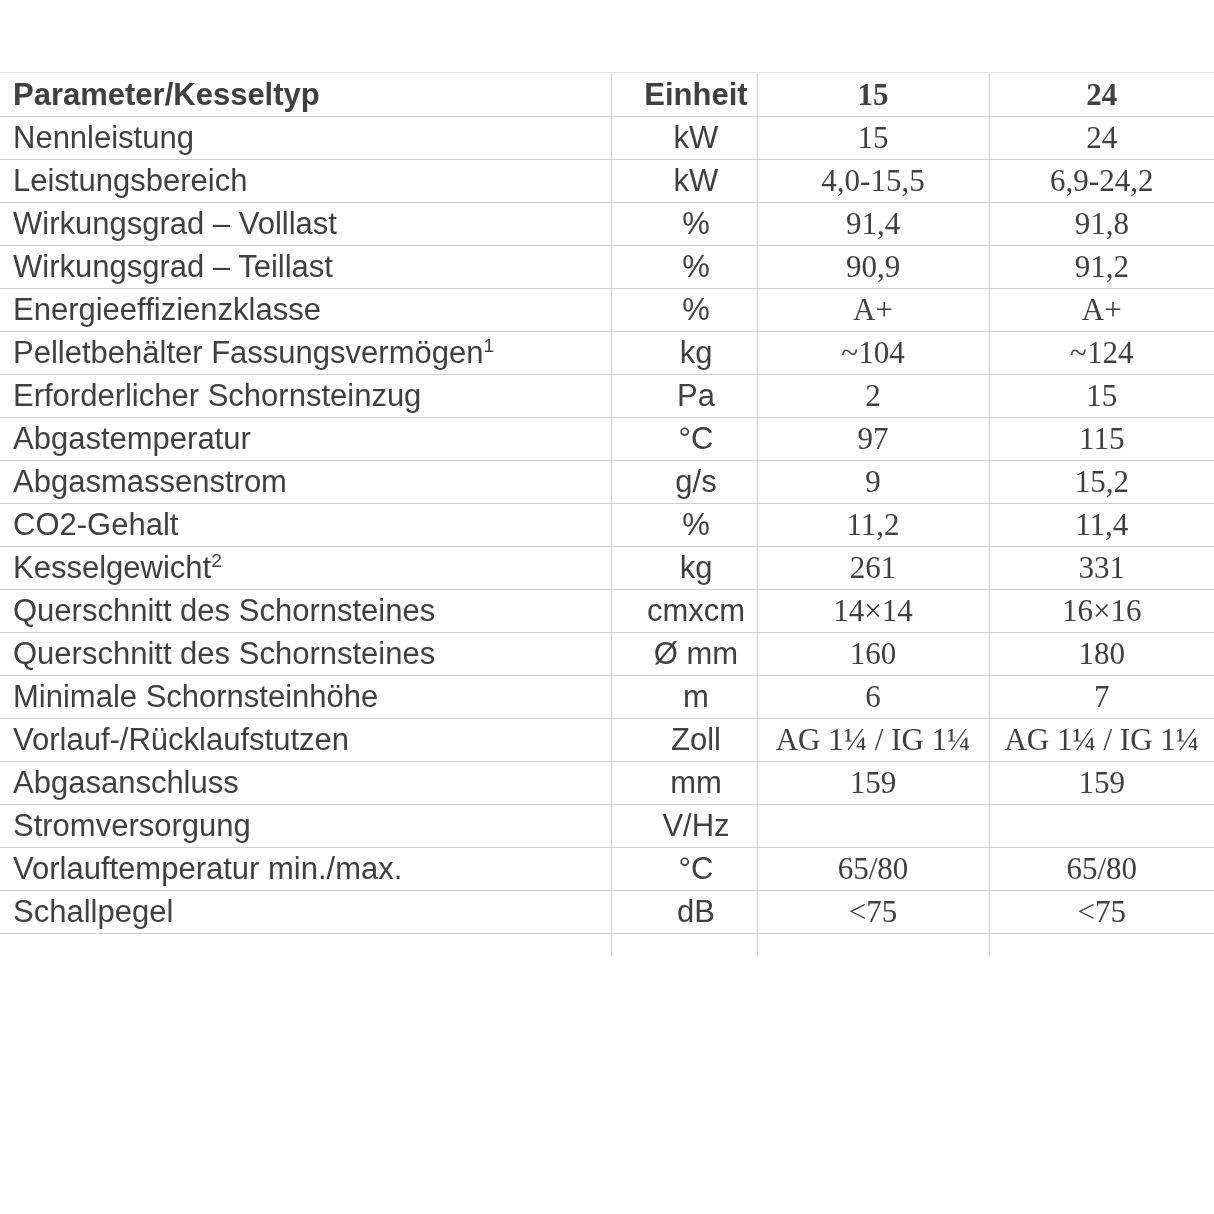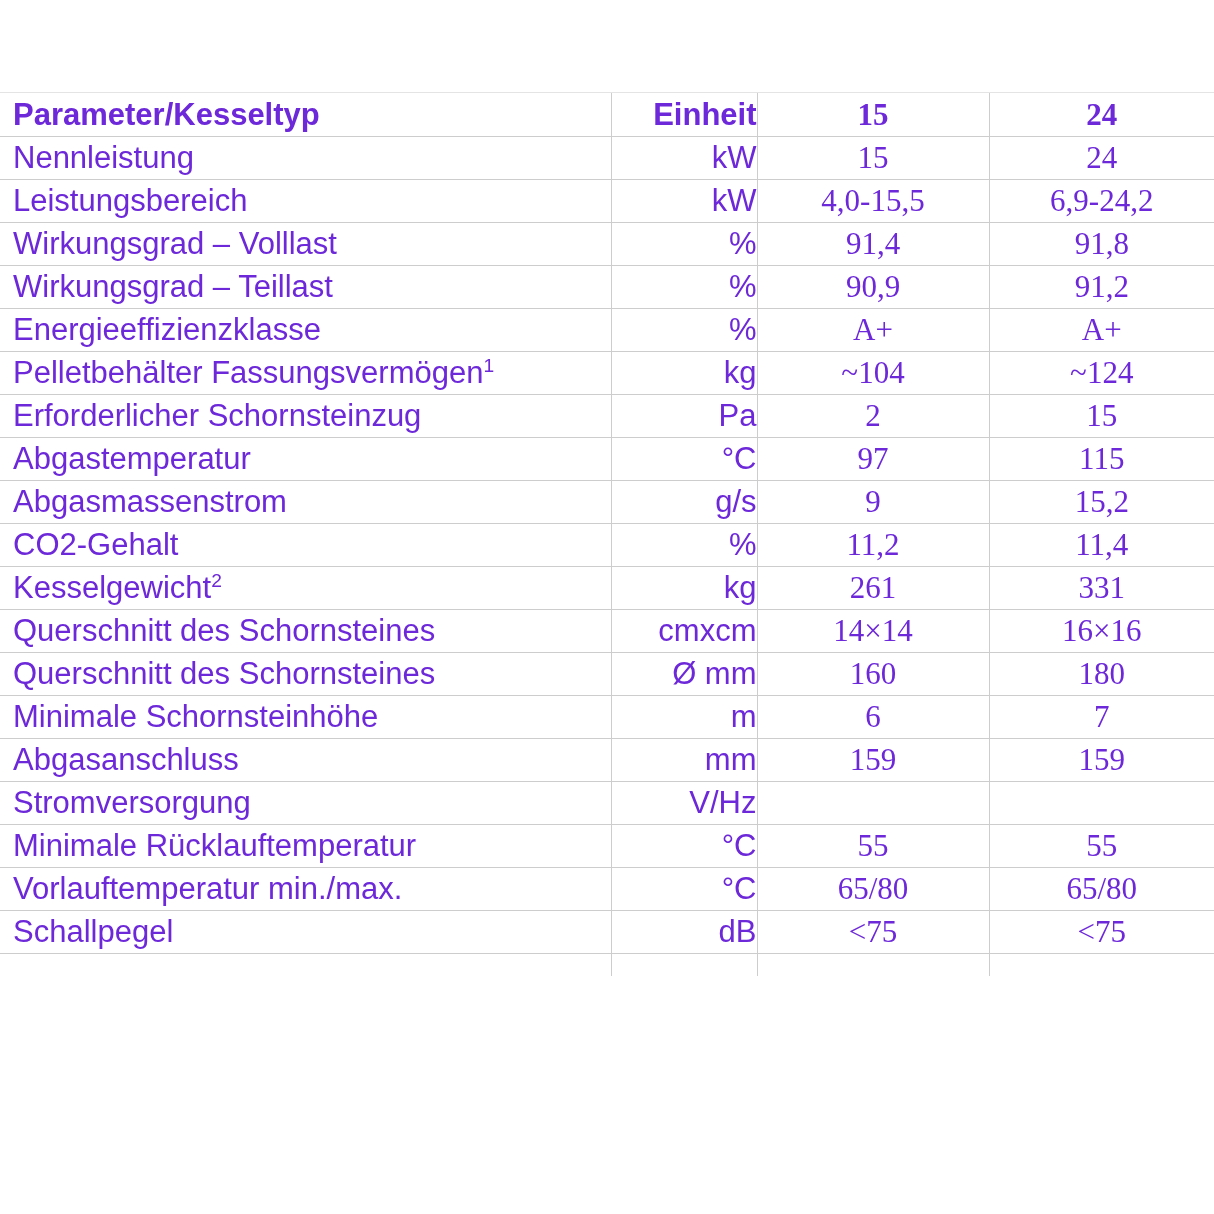--- a/index.html
+++ b/index.html
@@ -13,23 +13,23 @@
     height: 1214px;
     background: #ffffff;
     overflow: hidden;
     font-family: "Liberation Sans", "DejaVu Sans", sans-serif;
     color: #000000;
   }
   table.spec {
     border-collapse: collapse;
     table-layout: fixed;
     width: 1214px;
-    margin-top: 92px;
+    margin-top: 72px;
     font-size: 31px;
-    color: #6d28d9;
+    color: #404040;
   }
   col.c1 { width: 611px; }
   col.c2 { width: 146px; }
   col.c3 { width: 232px; }
   col.c4 { width: 225px; }
   th, td {
     padding: 0;
     margin: 0;
     vertical-align: middle;
     height: 42px;
@@ -40,21 +40,21 @@
   }
   thead th {
     border-top: 1px solid var(--grid-top, #e4e4e4);
     font-weight: bold;
     height: 43px;
   }
   th:nth-child(n+2), td:nth-child(n+2) {
     border-left: 1px solid var(--grid, #cdcdcd);
   }
   .param { text-align: left; padding-left: 13px; }
-  .unit  { text-align: right; padding-left: 24px; }
+  .unit  { text-align: center; padding-left: 24px; }
   .val   { text-align: center; font-family: Liberation Serif, serif; }
   sup {
     font-size: 0.62em;
     line-height: 0;
     vertical-align: super;
   }
   tr.tail td {
     border-bottom: none;
     height: 22px;
   }
@@ -157,36 +157,36 @@
           <td class="val">160</td>
           <td class="val">180</td>
         </tr>
         <tr>
           <td class="param">Minimale Schornsteinhöhe</td>
           <td class="unit">m</td>
           <td class="val">6</td>
           <td class="val">7</td>
         </tr>
         <tr>
+          <td class="param">Vorlauf-/Rücklaufstutzen</td>
+          <td class="unit">Zoll</td>
+          <td class="val">AG 1¼ / IG 1¼</td>
+          <td class="val">AG 1¼ / IG 1¼</td>
+        </tr>
+        <tr>
           <td class="param">Abgasanschluss</td>
           <td class="unit">mm</td>
           <td class="val">159</td>
           <td class="val">159</td>
         </tr>
         <tr>
           <td class="param">Stromversorgung</td>
           <td class="unit">V/Hz</td>
           <td class="val"></td>
           <td class="val"></td>
-        </tr>
-        <tr>
-          <td class="param">Minimale Rücklauftemperatur</td>
-          <td class="unit">°C</td>
-          <td class="val">55</td>
-          <td class="val">55</td>
         </tr>
         <tr>
           <td class="param">Vorlauftemperatur min./max.</td>
           <td class="unit">°C</td>
           <td class="val">65/80</td>
           <td class="val">65/80</td>
         </tr>
         <tr>
           <td class="param">Schallpegel</td>
           <td class="unit">dB</td>

